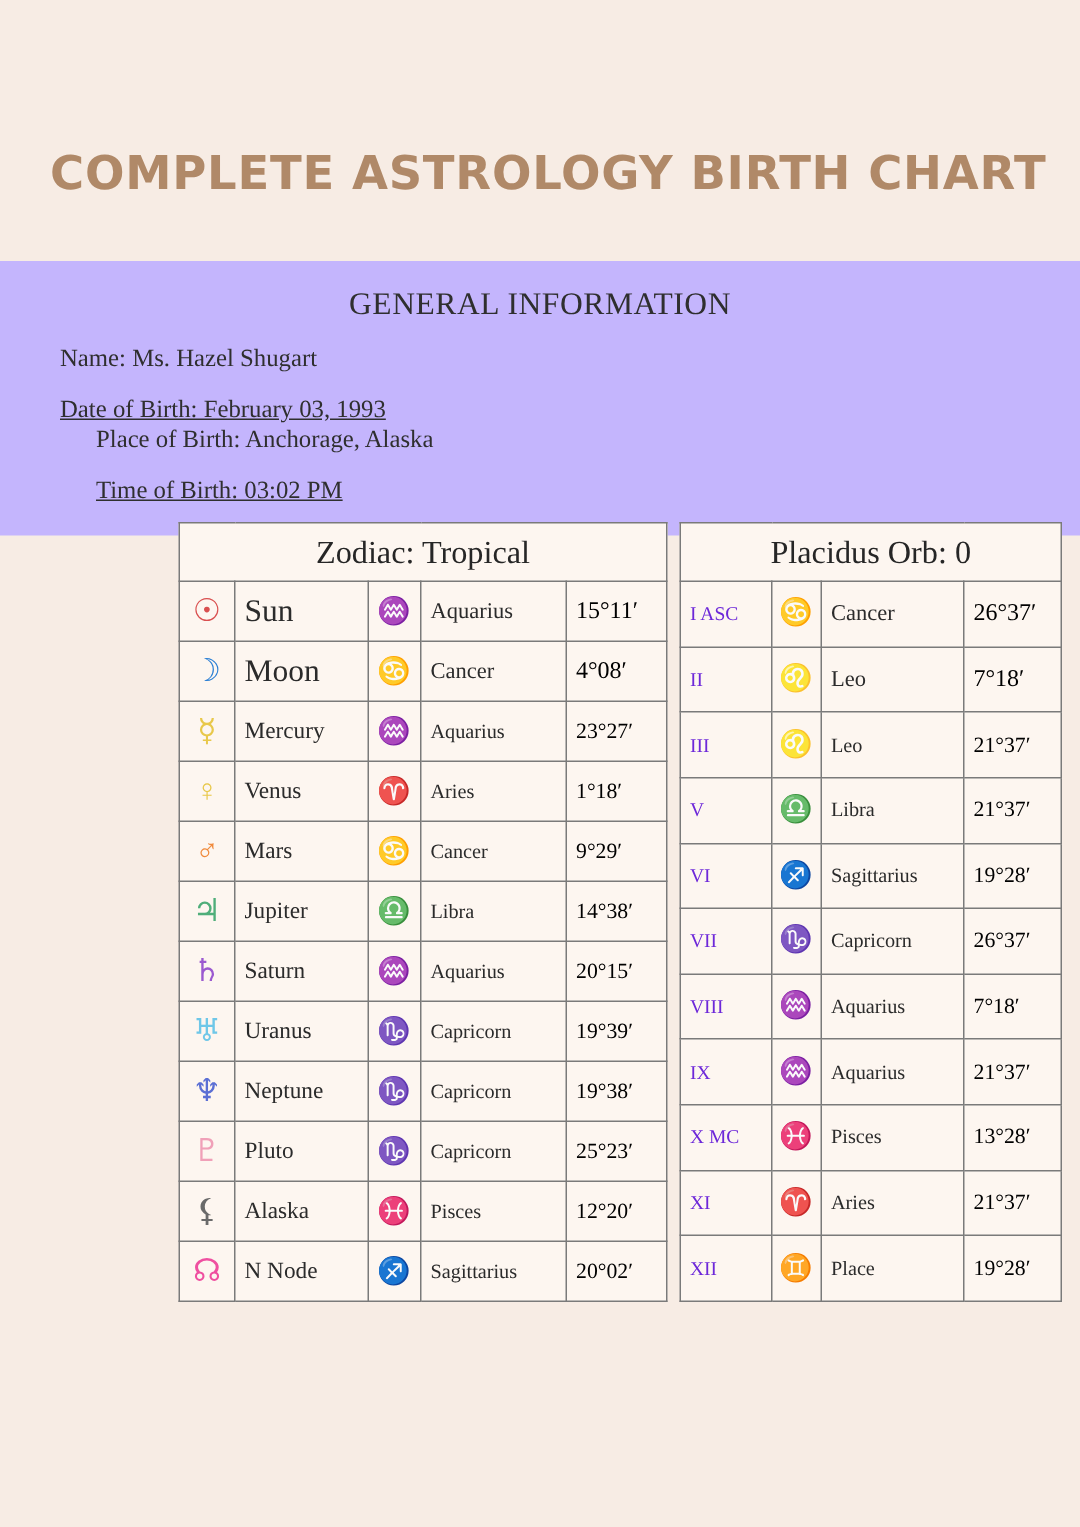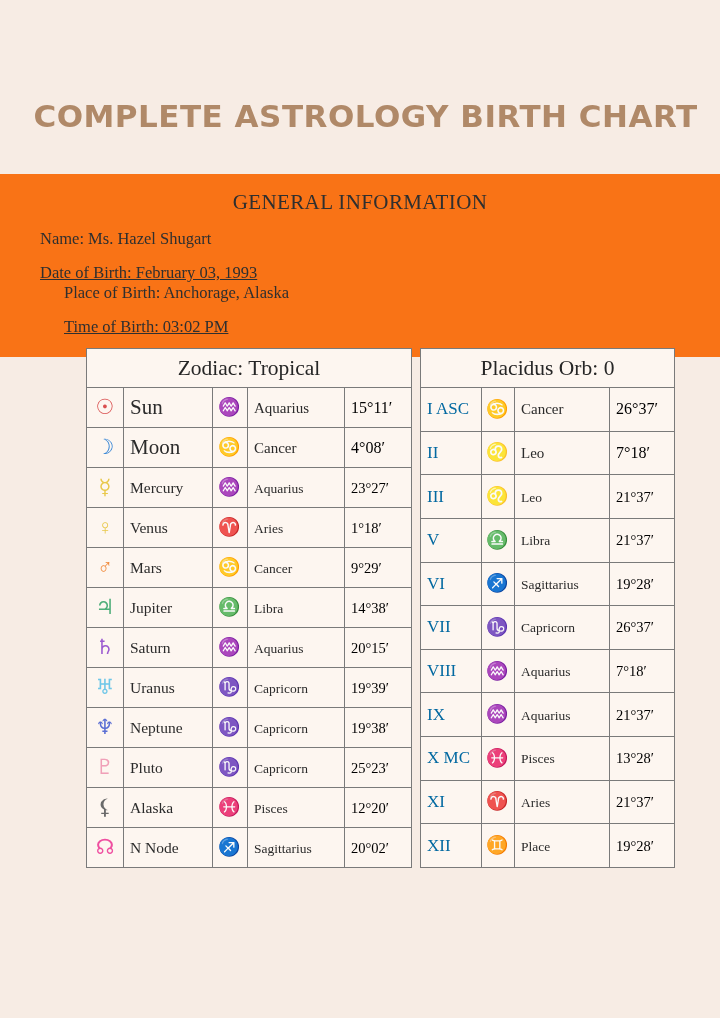--- a/index.html
+++ b/index.html
@@ -32,21 +32,21 @@
     color: #b08968;
     padding-top: 101px;
     line-height: 1;
     text-transform: uppercase;
     padding-left: 11px;
   }
 
   
   .info-band {
     margin-top: 42px;
-    background: #f97316;
+    background: #c4b5fd;
     padding: 16px 0 20px 0;
     width: 720px;
     box-sizing: border-box;
   }
   .info-heading {
     text-align: center;
     font-size: 21px;
     letter-spacing: 0.4px;
     color: #2f2f2f;
     margin-bottom: 14px;
@@ -68,21 +68,21 @@
     color: #2f2f2f;
     margin-bottom: 14px;
     white-space: nowrap;
   }
   .info-line:last-child { margin-bottom: 0; text-decoration: underline; }
 
   
   .tables-wrap {
     position: absolute;
     top: 348px;
-    left: 86px;
+    left: 119px;
     display: flex;
     gap: 0;
   }
 
   table {
     border-collapse: collapse;
     background: #fdf6f0;
   }
   td, th {
     border: 1px solid #7a7a7a;
@@ -132,22 +132,22 @@
     color: #2b2b2b;
   }
   .sname.big { font-size: 15px; }
   .deg {
     font-size: 14.5px;
     color: #000000;
     white-space: nowrap;
   }
   .deg.big { font-size: 16px; }
   .hnum {
-    font-size: 17px;
-    color: #0369a1;
+    font-size: 13px;
+    color: #6d28d9;
     white-space: nowrap;
   }
 </style>
 </head>
 <body>
 
 <div class="page">
 
   <div class="title">COMPLETE ASTROLOGY BIRTH CHART</div>
 

